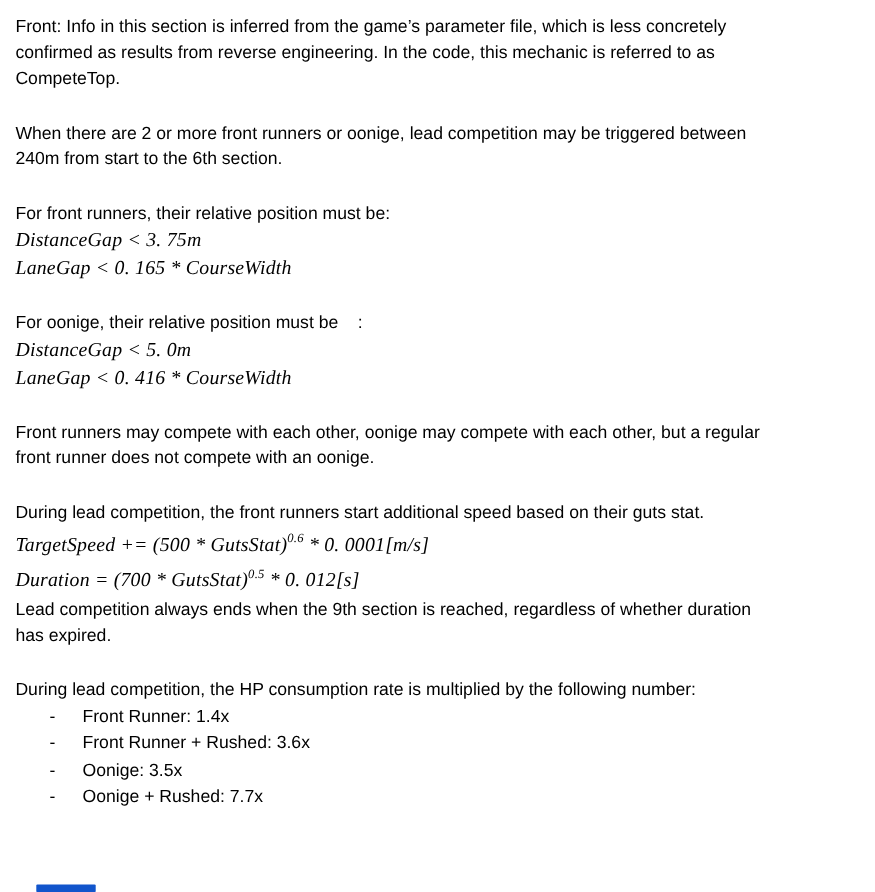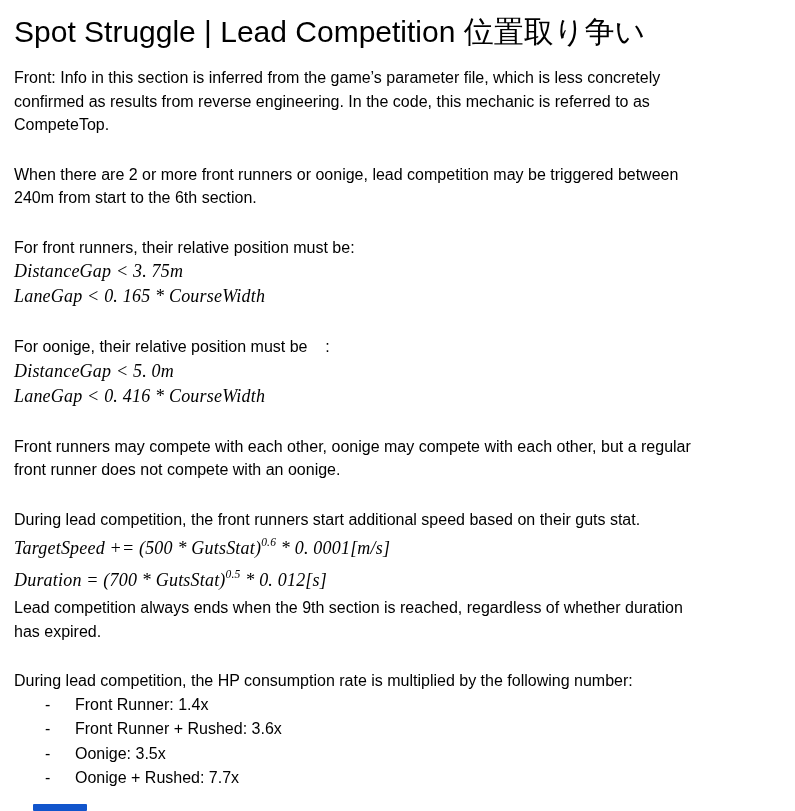--- a/index.html
+++ b/index.html
@@ -35,21 +35,20 @@
   .blue-bar {
     position: absolute; left: 33px; top: 804px;
     width: 54px; height: 7px; border-radius: 1px;
   }
 </style>
 </head>
 <body>
 
 <div class="page">
 
-  <h1 class="doc-title">Spot Struggle | Lead Competition 位置取り争い</h1>
 
   <p class="body">Front: Info in this section is inferred from the game’s parameter file, which is less concretely
 confirmed as results from reverse engineering. In the code, this mechanic is referred to as
 CompeteTop.</p>
 
   <div class="spacer"></div>
 
   <p class="body">When there are 2 or more front runners or oonige, lead competition may be triggered between
 240m from start to the 6th section.</p>
 

